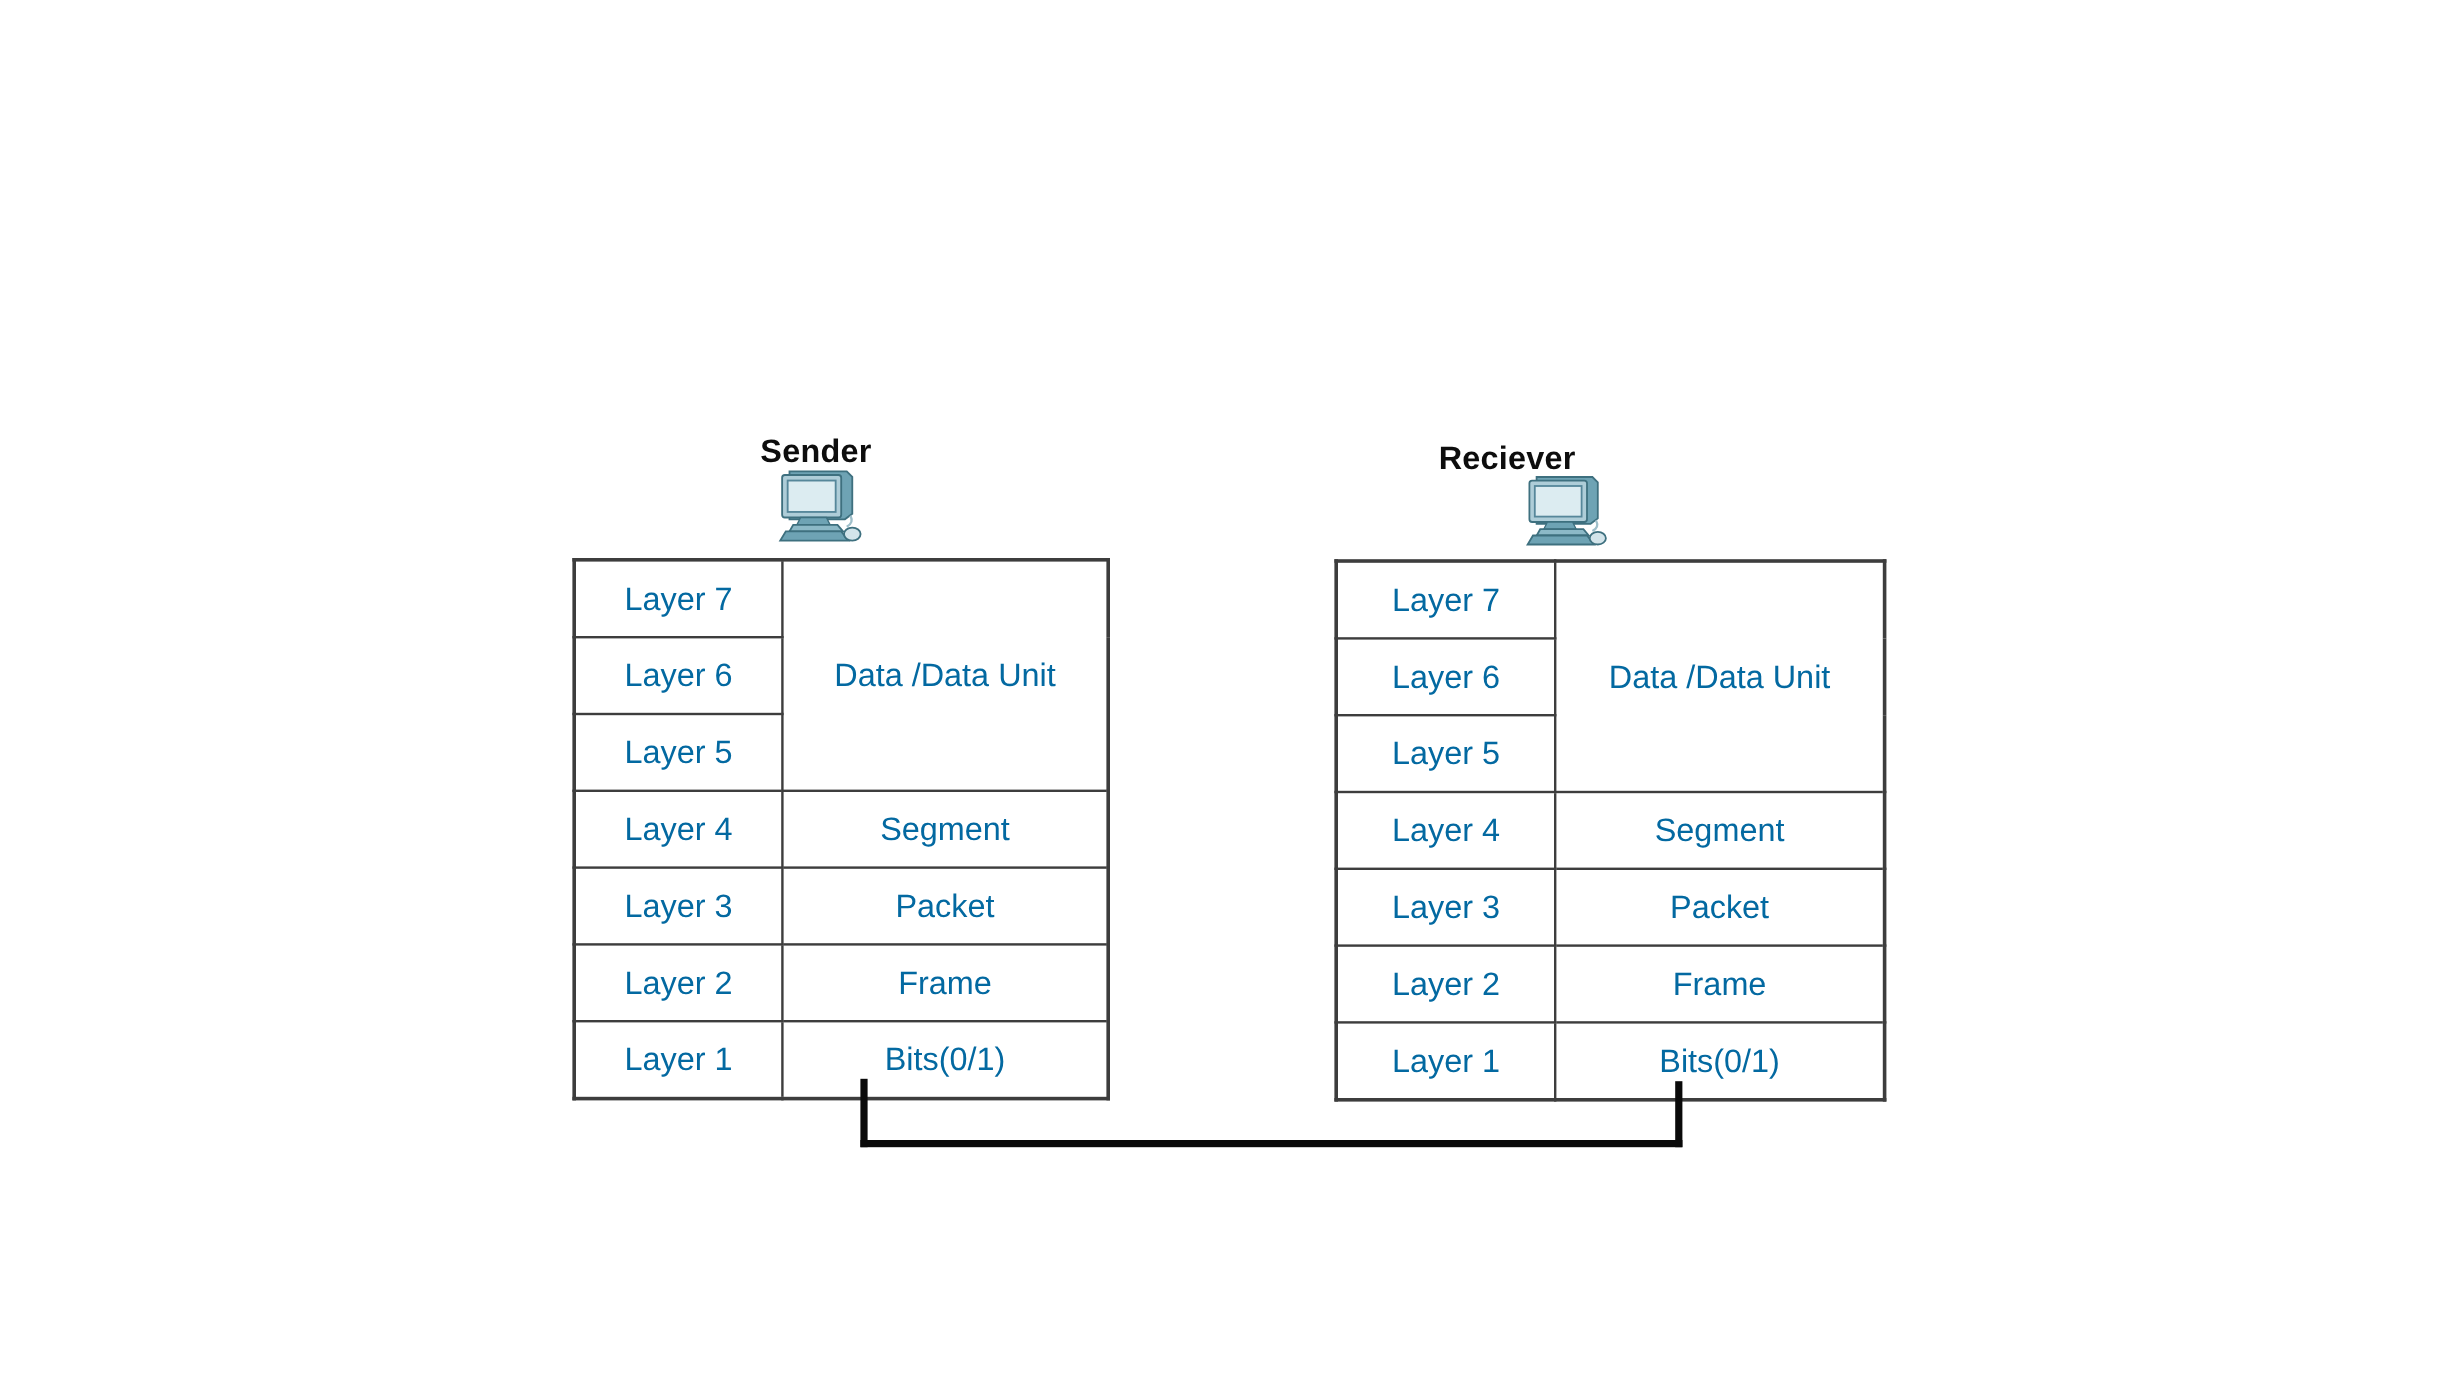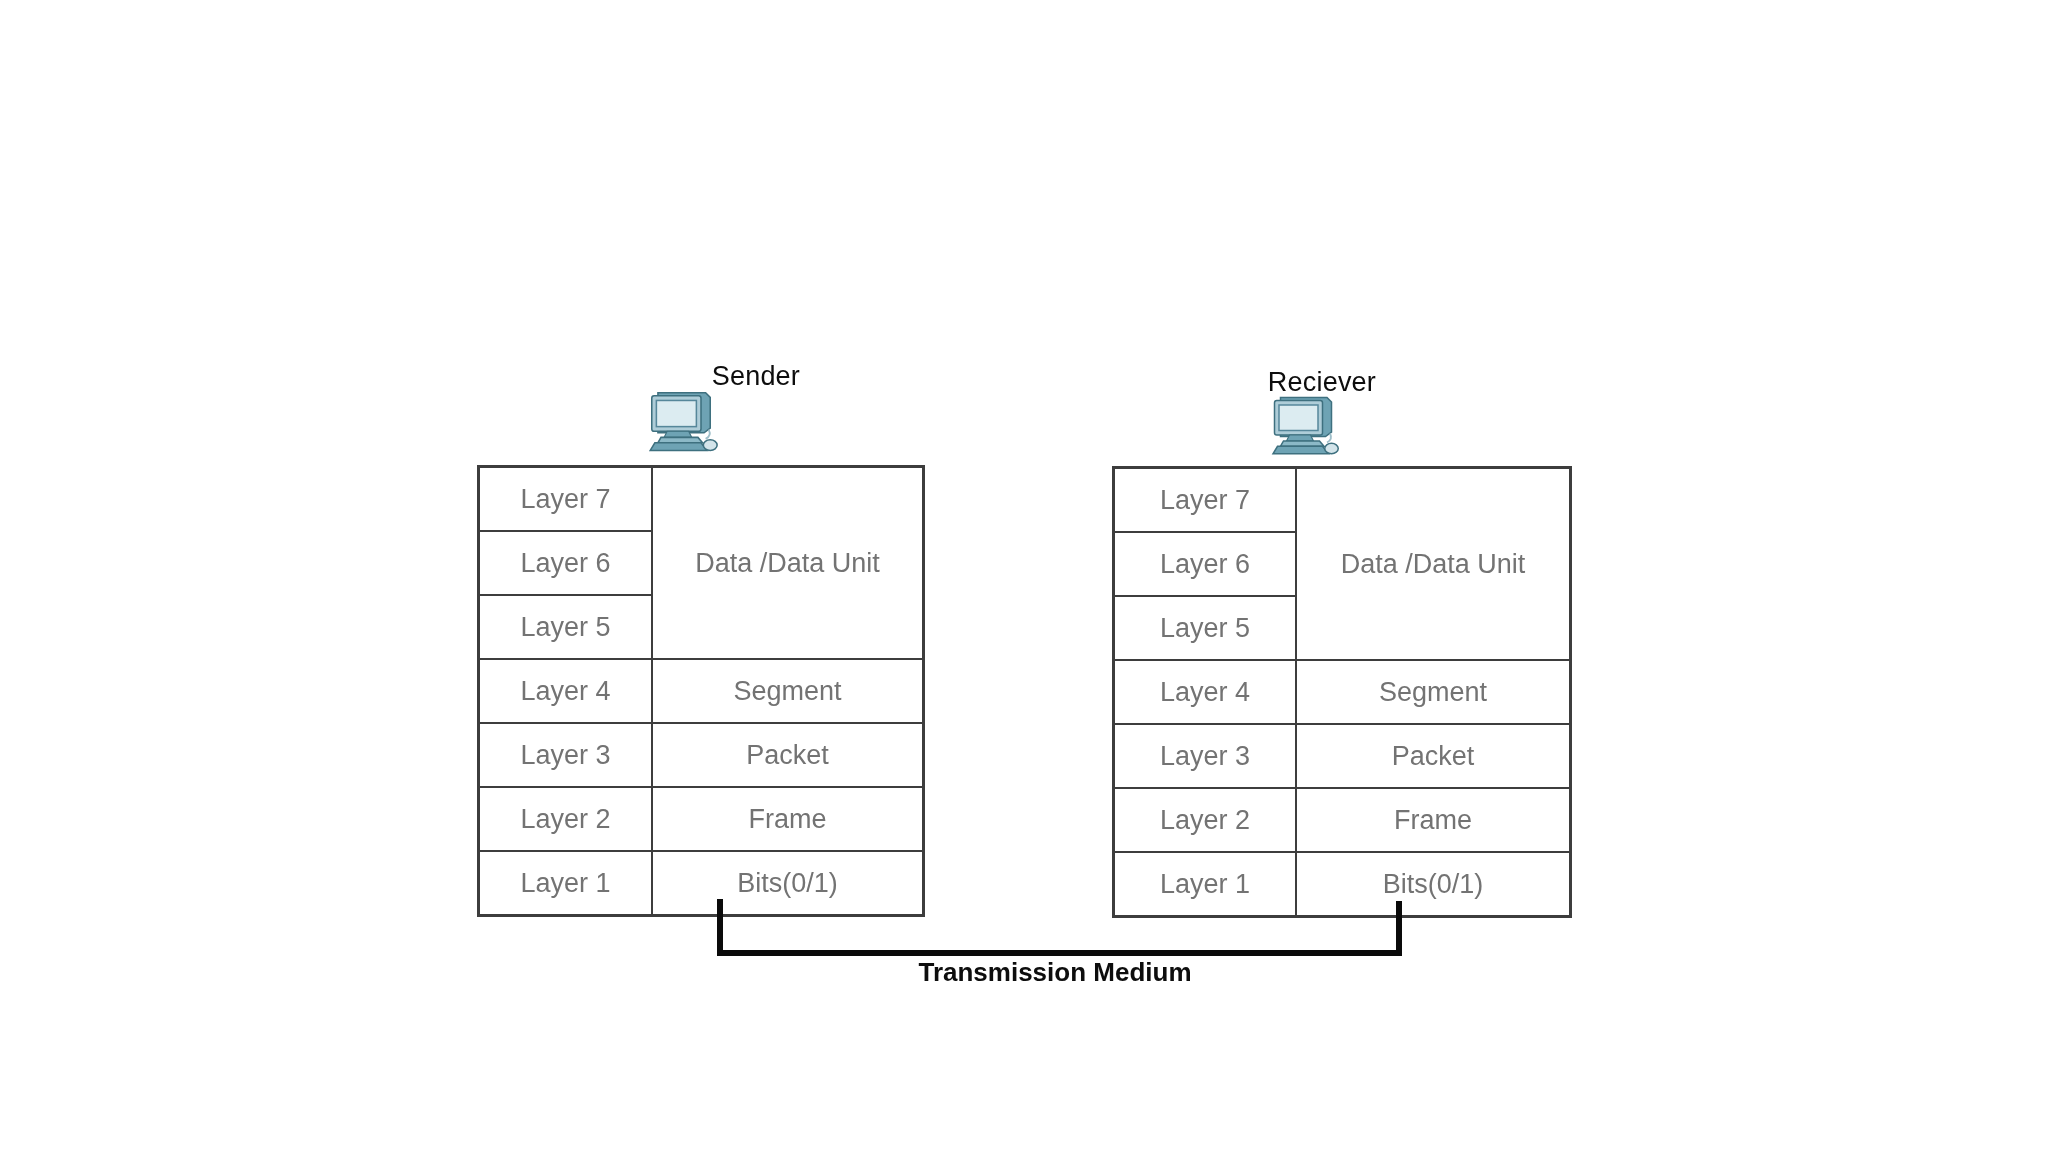--- a/index.html
+++ b/index.html
@@ -8,23 +8,23 @@
     width: 2048px;
     height: 1152px;
     background: #ffffff;
     font-family: "Liberation Sans", sans-serif;
     color: #111111;
     overflow: hidden;
   }
   .host-title {
     position: absolute;
     width: 240px;
-    text-align: right;
+    text-align: center;
     font-size: 27px;
-    font-weight: normal;
+    font-weight: bold;
     color: #0d0d0d;
     letter-spacing: 0.2px;
   }
   .host-title.sender   { left: 560px;  top: 361px; }
   .host-title.receiver { left: 1136px; top: 367px; }
 
   .pc-icon { position: absolute; }
   .pc-icon.sender   { left: 641px;  top: 389px; width: 80px; height: 66px; }
   .pc-icon.receiver { left: 1264px; top: 394px; width: 78px; height: 64px; }
 
@@ -36,21 +36,21 @@
     border: 3px solid #3d3d3d;
   }
   table.osi.sender   { left: 477px;  top: 465px; width: 448px; }
   table.osi.receiver { left: 1112px; top: 466px; width: 460px; }
   table.osi td {
     border: 2px solid #3d3d3d;
     height: 62px;
     text-align: center;
     vertical-align: middle;
     font-size: 27px;
-    color: #737373;
+    color: #0369a1;
     padding: 0;
   }
   table.osi.sender   td.layer-col { width: 171px; }
   table.osi.receiver td.layer-col { width: 180px; }
 
   .conn { position: absolute; background: #0a0a0a; }
   .conn.drop-left  { left: 717px;  top: 899px; width: 6px;  height: 57px; }
   .conn.drop-right { left: 1396px; top: 901px; width: 6px;  height: 55px; }
   .conn.hline      { left: 717px;  top: 950px; width: 685px; height: 6px; }
 
@@ -148,15 +148,14 @@
     <tr>
       <td class="layer-col">Layer 1</td>
       <td>Bits(0/1)</td>
     </tr>
   </tbody>
     </table>
 
   <div class="conn drop-left"></div>
   <div class="conn drop-right"></div>
   <div class="conn hline"></div>
-  <div class="medium-label">Transmission Medium</div>
 
 </div>
 
 </body></html>

